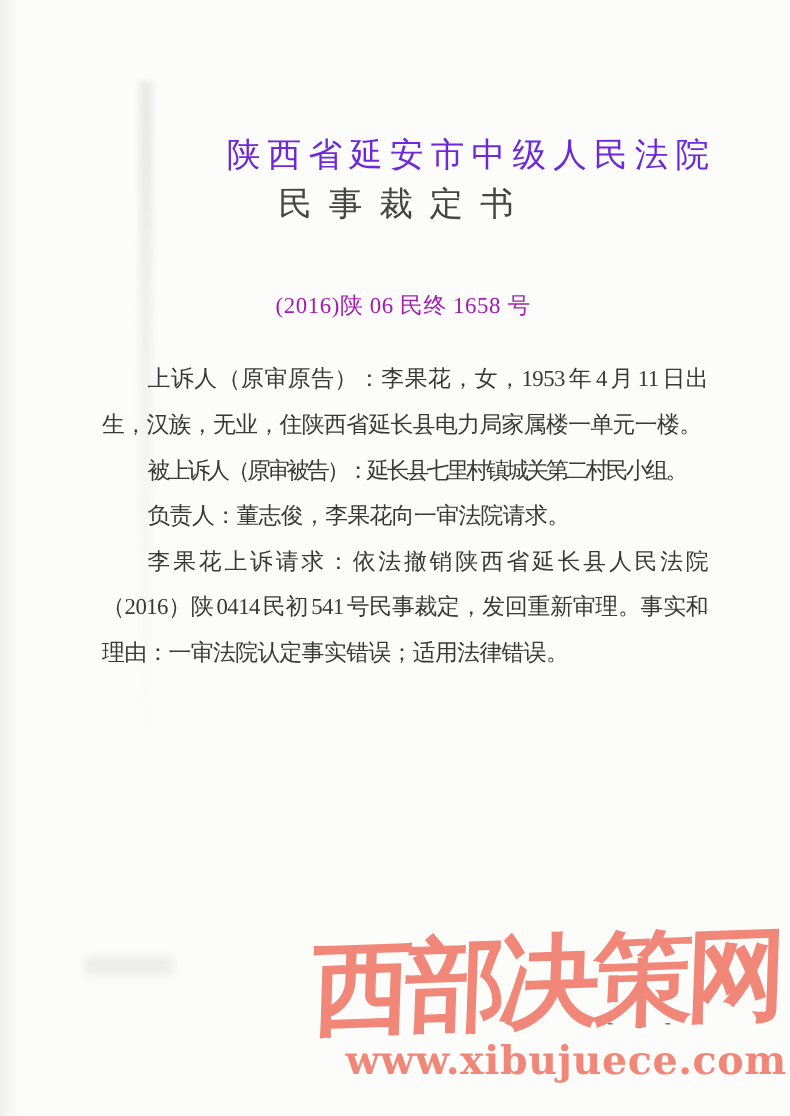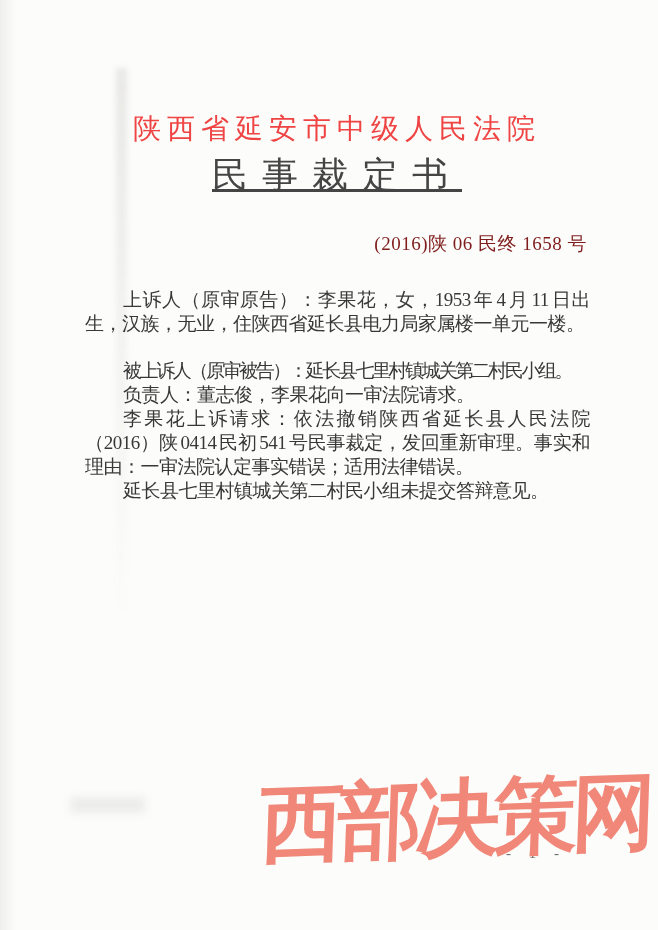--- a/index.html
+++ b/index.html
@@ -18,40 +18,40 @@
     background:linear-gradient(180deg,rgba(110,108,104,0.14),rgba(110,108,104,0.06) 55%,rgba(110,108,104,0));
     filter:blur(3px);
   }
   .smudge{
     position:absolute;left:70px;top:797px;width:75px;height:16px;
     background:rgba(100,98,94,0.10);filter:blur(4px);
   }
   
   .court{
     position:absolute;top:110px;left:77px;width:520px;
-    text-align:center;font-size:28px;letter-spacing:6px;
-    color:#ef4444;white-space:nowrap;
+    text-align:right;font-size:28px;letter-spacing:6px;
+    color:#6d28d9;white-space:nowrap;
   }
   .doctitle{
     position:absolute;top:151px;left:77px;width:520px;
-    text-align:center;font-size:36px;letter-spacing:14px;
-    color:#454545;white-space:nowrap;text-decoration:underline;
+    text-align:center;font-size:28px;letter-spacing:14px;
+    color:#454545;white-space:nowrap;
   }
   .caseno{
-    position:absolute;top:231px;left:85px;width:502px;
-    text-align:right;font-size:19px;color:#7f1d1d;letter-spacing:0.5px;
+    position:absolute;top:242px;left:85px;width:502px;
+    text-align:center;font-size:19px;color:#a21caf;letter-spacing:0.5px;
   }
   
   .bodytext{
-    position:absolute;top:288px;left:85px;width:505px;
-    font-size:19px;line-height:24px;color:#383838;
+    position:absolute;top:298px;left:85px;width:505px;
+    font-size:19px;line-height:38px;color:#383838;
     text-align:justify;letter-spacing:-0.5px;word-spacing:-2px;
   }
   .bodytext p{margin:0;text-indent:2em;}
-  p.oneline{white-space:nowrap;letter-spacing:-2.4px;margin-top:23px;}
+  p.oneline{white-space:nowrap;letter-spacing:-2.4px;}
   .lastline .faded{
     color:#a3a29c;
     text-shadow:0 0 1.5px rgba(163,162,156,0.85);
   }
   
   .pagenum{
     position:absolute;left:506px;top:845px;z-index:1;
     font-size:15px;color:#6b6b6b;letter-spacing:7px;
   }
   
@@ -81,20 +81,20 @@
 
   <div class="court">陕西省延安市中级人民法院</div>
   <div class="doctitle">民事裁定书</div>
   <div class="caseno">(2016)陕 06 民终 1658 号</div>
 
   <div class="bodytext">
     <p>上诉人（原审原告）：李果花，女，1953 年 4 月 11 日出生，汉族，无业，住陕西省延长县电力局家属楼一单元一楼。</p>
     <p class="oneline">被上诉人（原审被告）：延长县七里村镇城关第二村民小组。</p>
     <p>负责人：董志俊，李果花向一审法院请求。</p>
     <p>李果花上诉请求：依法撤销陕西省延长县人民法院（2016）陕 0414 民初 541 号民事裁定，发回重新审理。事实和理由：一审法院认定事实错误；适用法律错误。</p>
-    <p>延长县七里村镇城关第二村民小组未提交答辩意见。</p>
   </div>
 
   <div class="pagenum">- 1 -</div>
 
   <div class="wm wm-brand" style="color: rgb(240, 135, 120);">西部决策网</div>
+  <div class="wm wm-url" style="color: rgb(240, 135, 120);">www.xibujuece.com</div>
 
 </div>
 
 </body></html>

